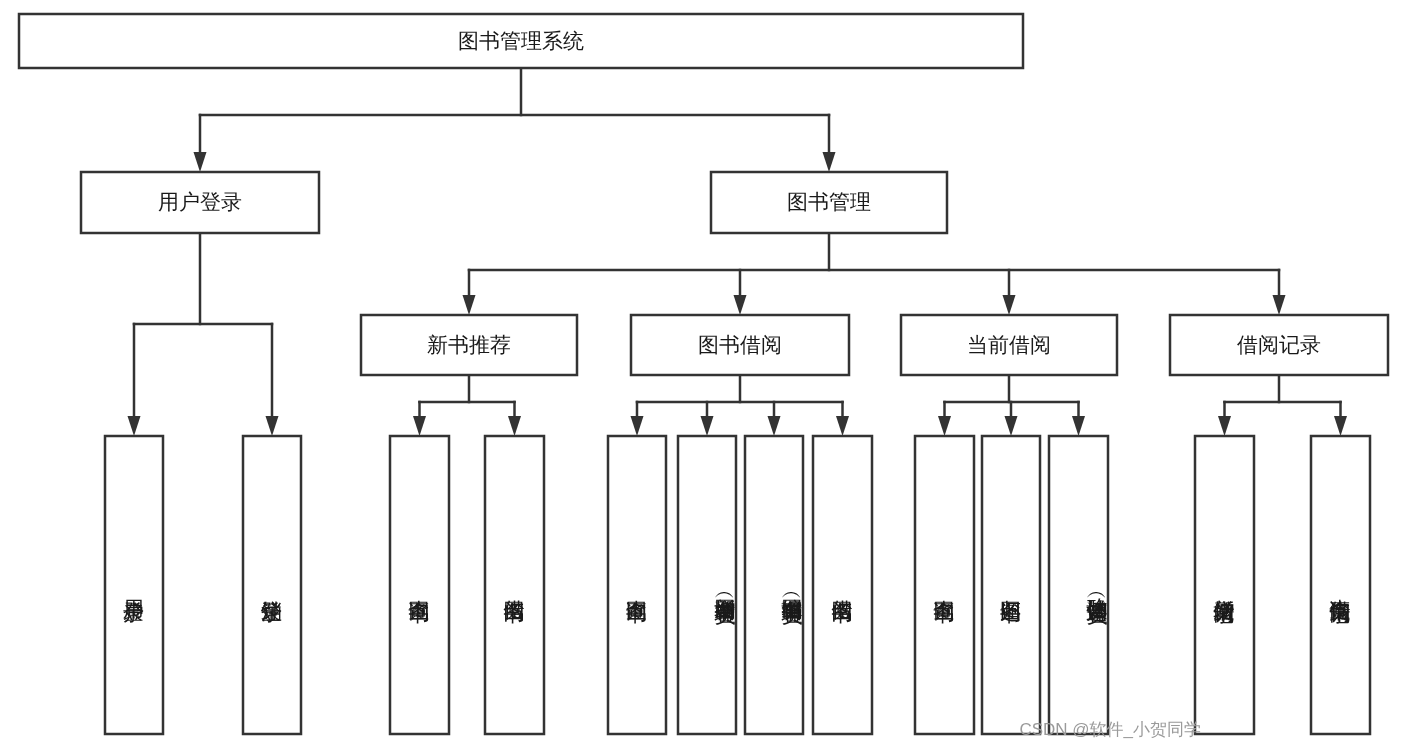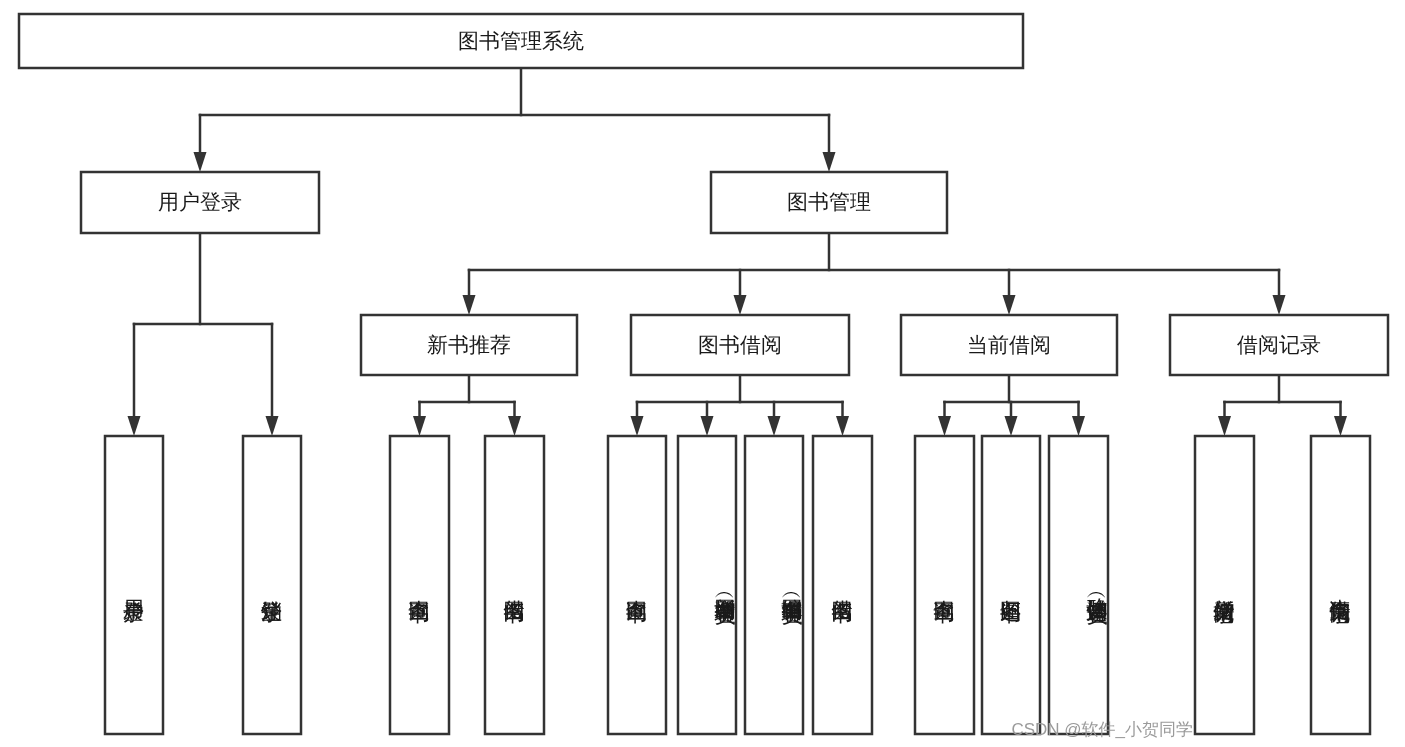--- a/index.html
+++ b/index.html
@@ -62,21 +62,21 @@
     align-items: flex-start;
     justify-content: center;
     white-space: nowrap;
     pointer-events: none;
   }
   .leaf-label.center {
     align-items: center;
   }
   .watermark {
     position: absolute;
-    right: 28px;
+    right: 20px;
     bottom: 6px;
     font-family: "Liberation Sans", "DejaVu Sans", sans-serif;
     font-size: 17px;
     color: #9a9a9a;
     white-space: nowrap;
   }
 </style>
 </head>
 <body>
 

